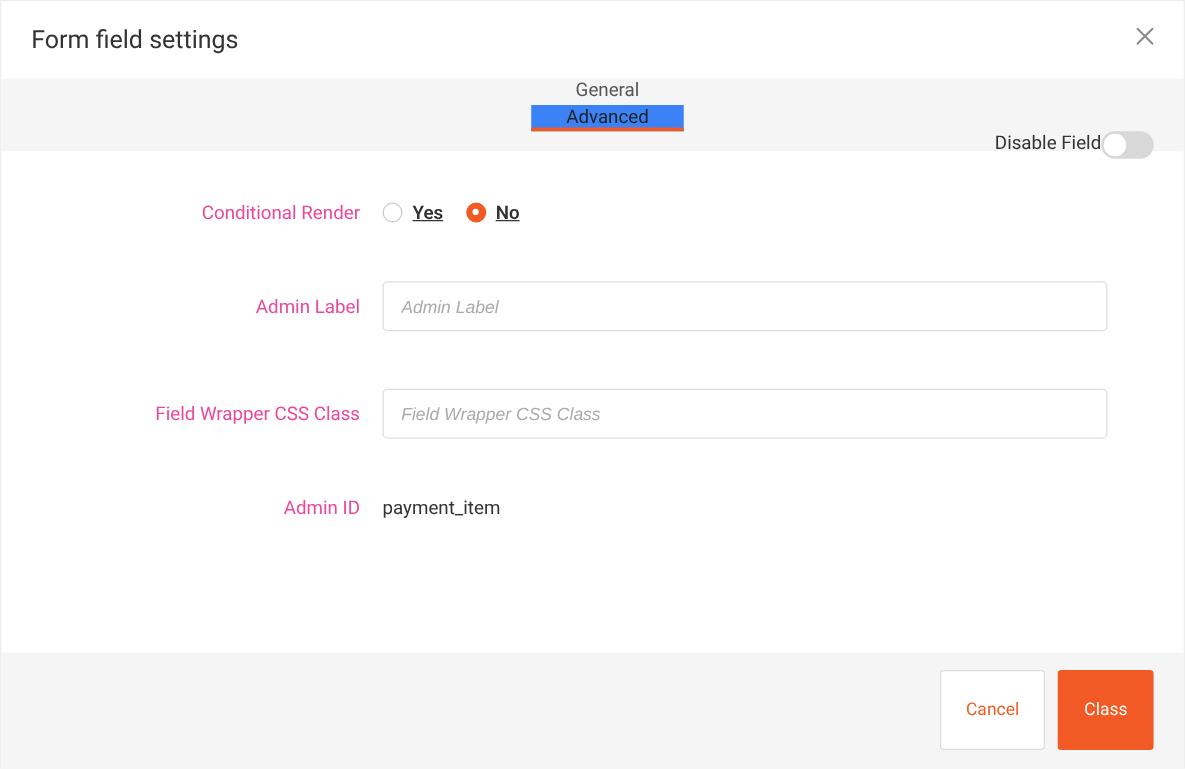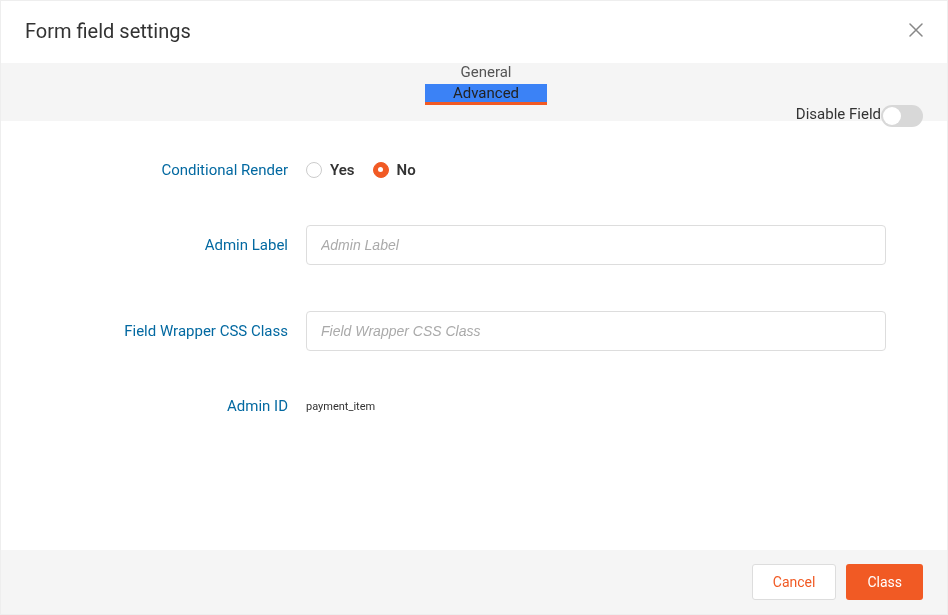--- a/index.html
+++ b/index.html
@@ -94,31 +94,32 @@
   .row {
     display: flex;
     align-items: center;
     margin-bottom: 46px;
   }
   .row-label {
     width: 265px;
     text-align: right;
     padding-right: 18px;
     font-size: 15px;
-    color: #0369a1;
+    color: #ec4899;
   }
   .row-control {
     flex: 1;
     display: flex;
     align-items: center;
   }
   .radio-group {
     display: flex;
     align-items: center;
     gap: 8px;
+    text-decoration: underline;
   }
   .radio {
     width: 16px;
     height: 16px;
     border-radius: 50%;
     border: 1.5px solid #ccc;
     display: inline-block;
     cursor: pointer;
     position: relative;
   }
@@ -150,32 +151,32 @@
     padding: 0 14px;
     font-size: 14px;
     color: #333;
     font-style: normal;
   }
   .text-input::placeholder {
     color: #aaa;
     font-style: italic;
   }
   .static-value {
-    font-size: 11px;
+    font-size: 15px;
     color: #333;
   }
   .footer {
     background: #f5f5f5;
     padding: 14px 24px;
     display: flex;
     justify-content: flex-end;
     gap: 10px;
   }
   .btn {
-    padding: 9px 20px;
+    padding: 23px 20px;
     border-radius: 3px;
     font-size: 14px;
     cursor: pointer;
     border: 1px solid transparent;
   }
   .btn-cancel {
     background: #fff;
     border: 1px solid #ddd;
     color: #f15a24;
   }

